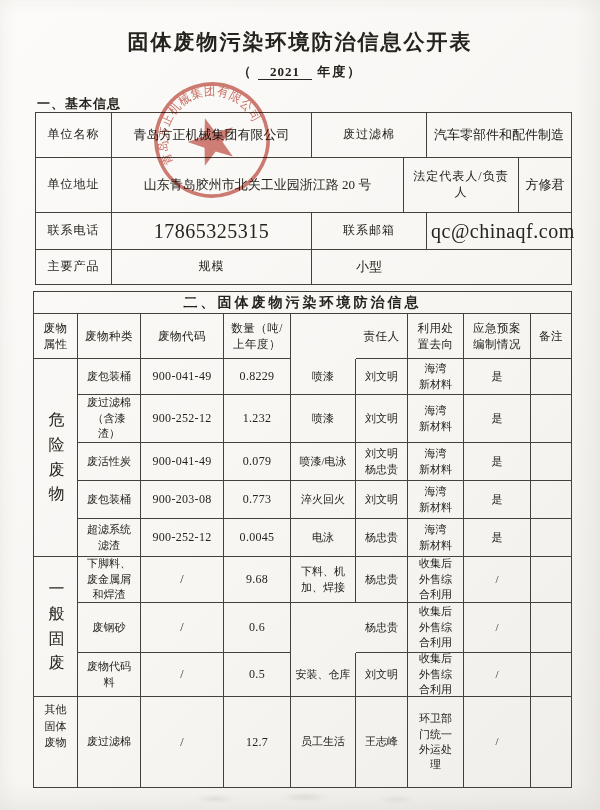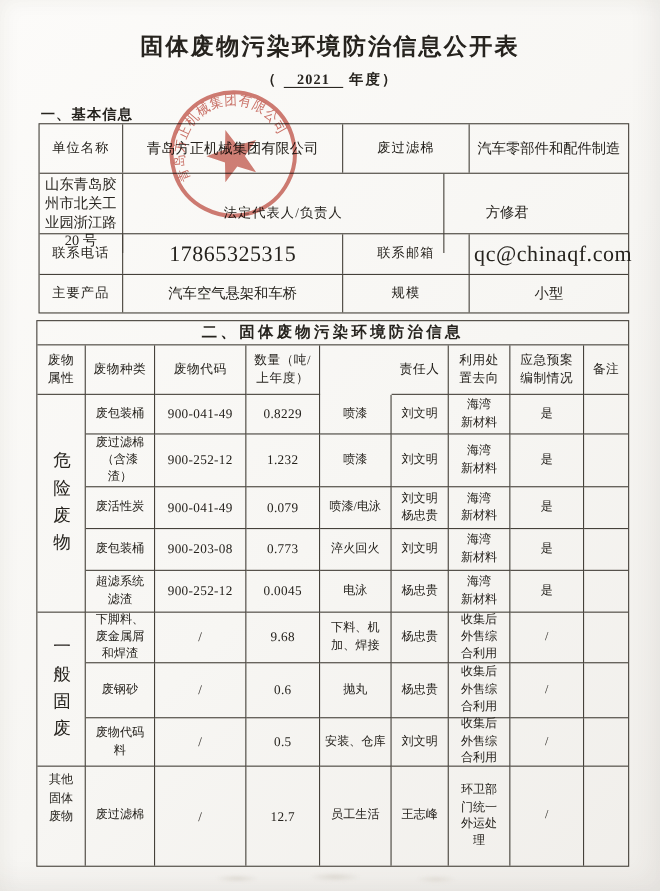--- a/index.html
+++ b/index.html
@@ -88,33 +88,33 @@
   <div class="sec1-head">一、基本信息</div>
 
   <div class="t1">
     <div class="r ra">
       <div class="c lab">单位名称</div>
       <div class="c val">青岛方正机械集团有限公司</div>
       <div class="c lab">废过滤棉</div>
       <div class="c val">汽车零部件和配件制造</div>
     </div>
     <div class="r rb">
+      <div class="c lab">单位地址</div>
       <div class="c val">山东青岛胶州市北关工业园浙江路 20 号</div>
       <div class="c lab">法定代表人/负责人</div>
       <div class="c val">方修君</div>
     </div>
     <div class="r rc">
       <div class="c lab">联系电话</div>
       <div class="c lat">17865325315</div>
       <div class="c lab">联系邮箱</div>
       <div class="c lat">qc@chinaqf.com</div>
     </div>
     <div class="r rd">
       <div class="c lab">主要产品</div>
-      <div class="c val">汽车空气悬架和车桥</div>
       <div class="c lab">规模</div>
       <div class="c val">小型</div>
     </div>
   </div>
 
   <div class="t2">
     <div class="c tt nr" style="grid-area:1/1/2/10">二、固体废物污染环境防治信息</div>
 
     <div class="c hd" style="grid-area:2/1">废物
 属性</div>
@@ -197,21 +197,20 @@
     <div class="c" style="grid-area:8/6">杨忠贵</div>
     <div class="c" style="grid-area:8/7">收集后
 外售综
 合利用</div>
     <div class="c" style="grid-area:8/8">/</div>
     <div class="c nr" style="grid-area:8/9"></div>
 
     <div class="c" style="grid-area:9/2">废钢砂</div>
     <div class="c num" style="grid-area:9/3">/</div>
     <div class="c num" style="grid-area:9/4">0.6</div>
-    <div class="c" style="grid-area:9/5">抛丸</div>
     <div class="c" style="grid-area:9/6">杨忠贵</div>
     <div class="c" style="grid-area:9/7">收集后
 外售综
 合利用</div>
     <div class="c" style="grid-area:9/8">/</div>
     <div class="c nr" style="grid-area:9/9"></div>
 
     <div class="c" style="grid-area:10/2">废物代码
 料</div>
     <div class="c num" style="grid-area:10/3">/</div>

